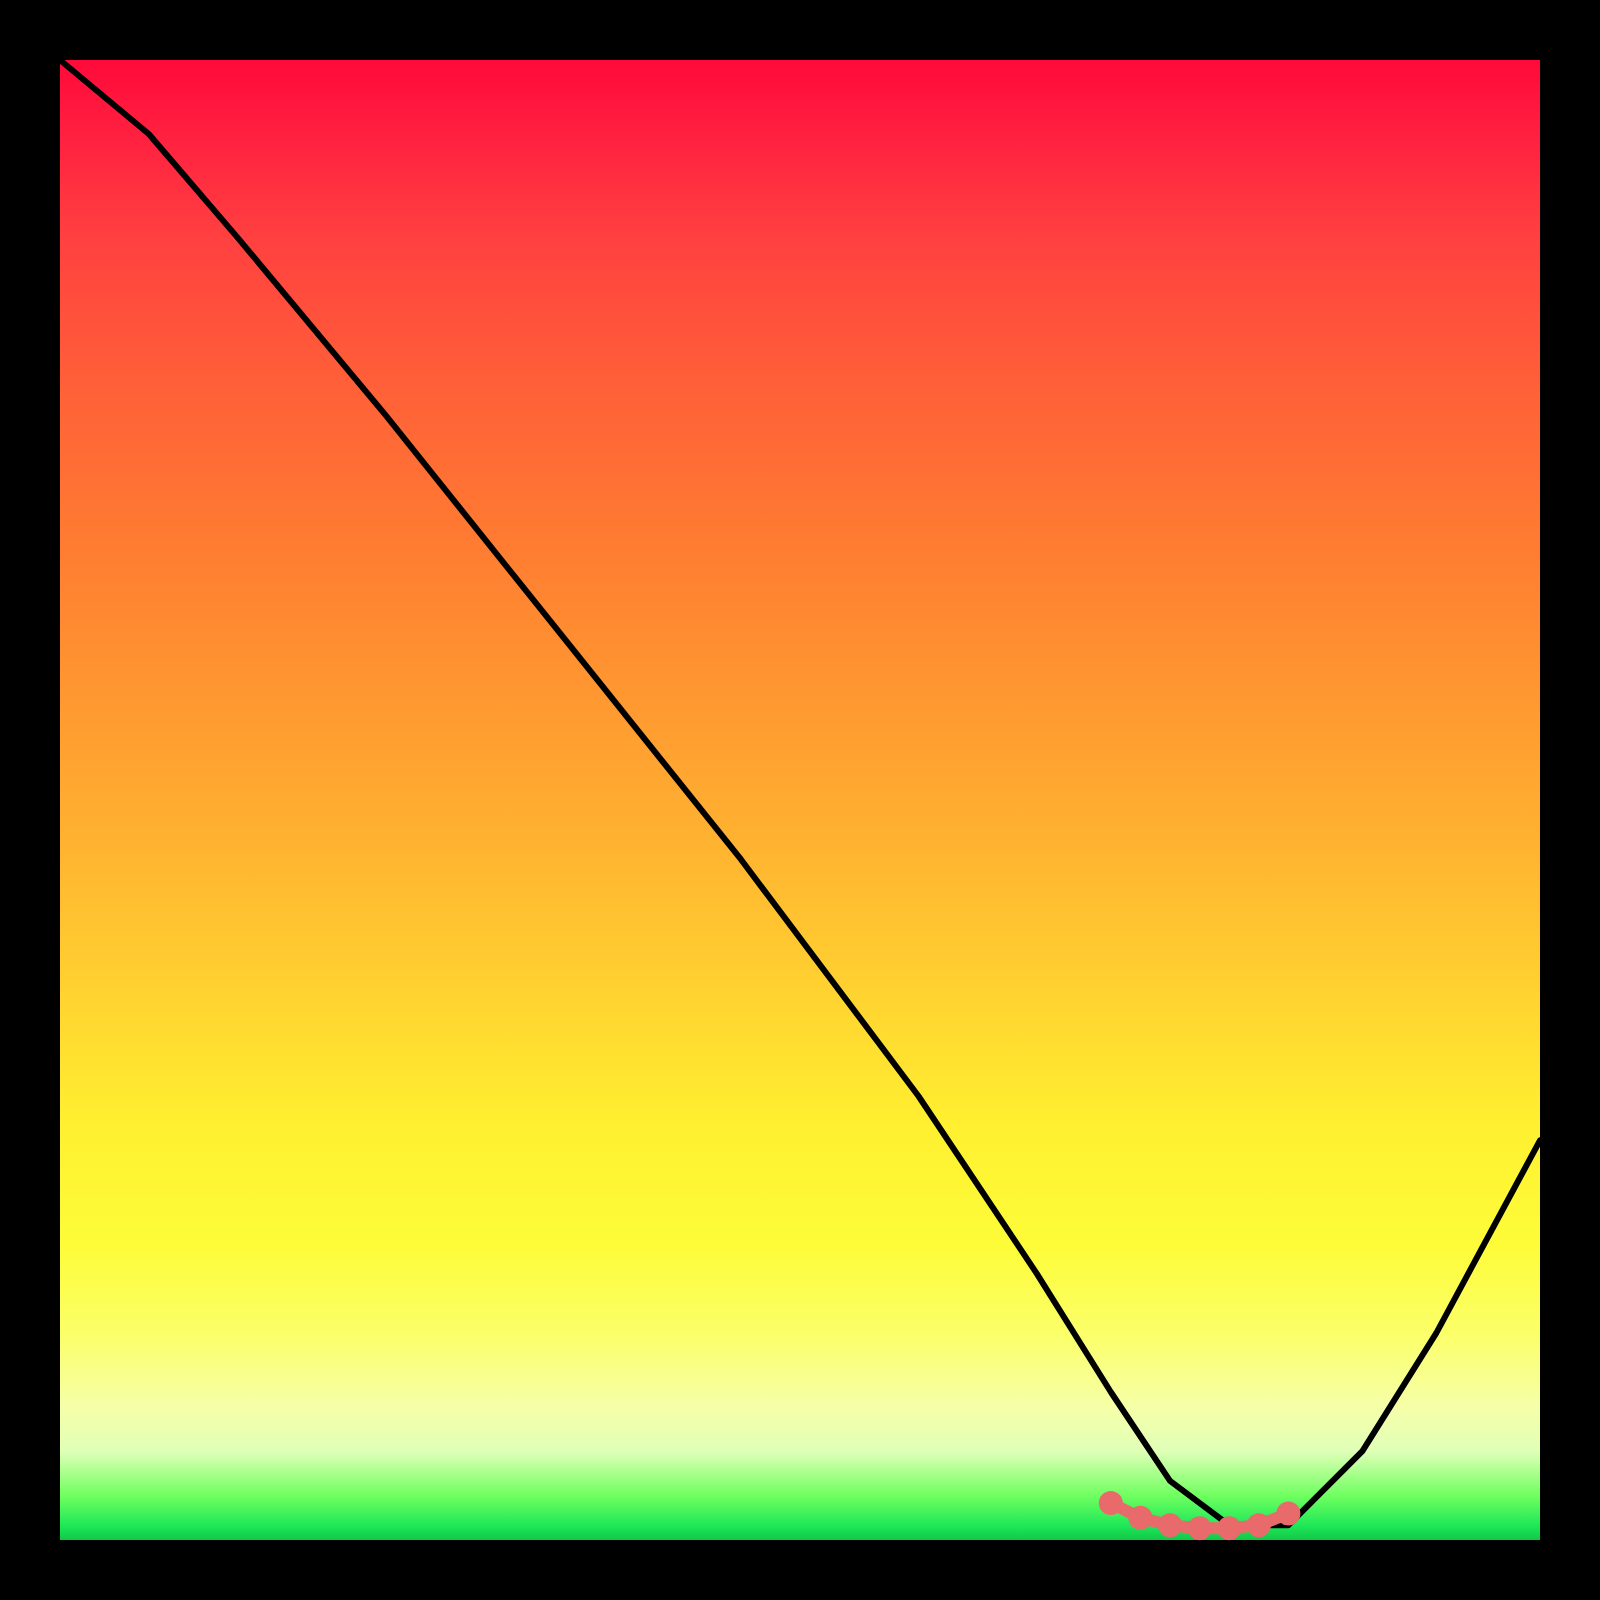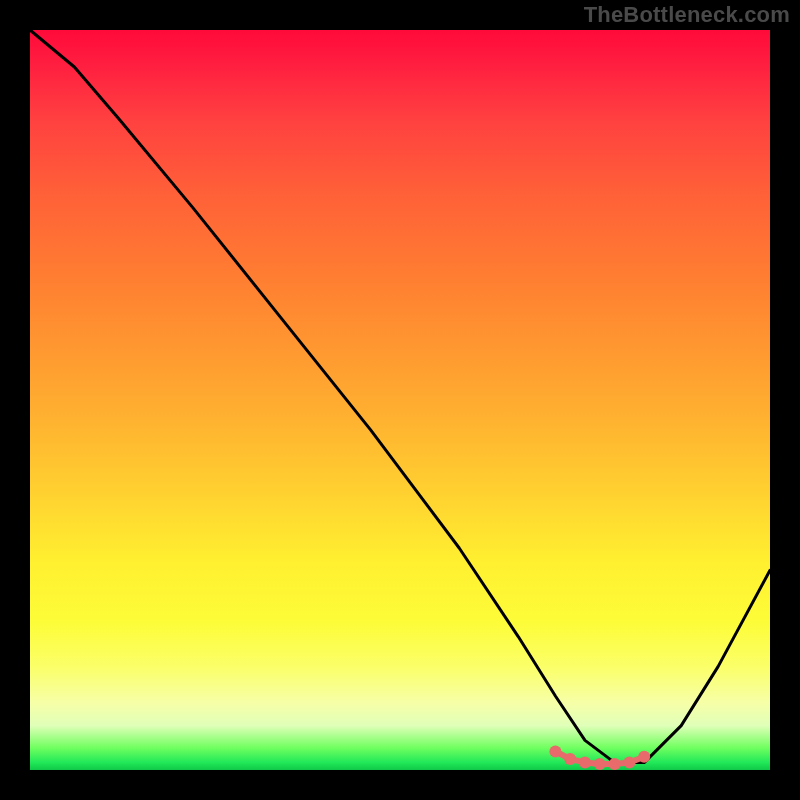--- a/index.html
+++ b/index.html
@@ -54,21 +54,20 @@
   svg {
     position: absolute;
     left: 0;
     top: 0;
   }
 </style>
 </head>
 <body>
 
 <div class="frame">
-  <div class="watermark">TheBottleneck.com</div>
 
   <div class="plot-area"></div>
 
   <svg id="chart-svg" width="800" height="800">
       <path d="M30.0 30.0 L74.4 67.0 L118.8 118.8 L192.8 207.6 L281.6 318.6 L370.4 429.6 L459.2 548.0 L518.4 636.8 L555.4 696.0 L585.0 740.4 L614.6 762.6 L644.2 762.6 L681.2 725.6 L718.2 666.4 L770.0 570.2" fill="none" stroke="#000000" stroke-width="3" stroke-linejoin="round" stroke-linecap="round"></path>
       <path d="M555.4 751.5 L570.2 758.9 L585.0 762.6 L599.8 764.1 L614.6 764.1 L629.4 762.6 L644.2 756.7" fill="none" stroke="#e86a6a" stroke-width="6" stroke-linecap="round"></path>
       <circle cx="555.4" cy="751.5" r="6" fill="#e86a6a"></circle>
       <circle cx="570.2" cy="758.9" r="6" fill="#e86a6a"></circle>
       <circle cx="585.0" cy="762.6" r="6" fill="#e86a6a"></circle>
       <circle cx="599.8" cy="764.1" r="6" fill="#e86a6a"></circle>

